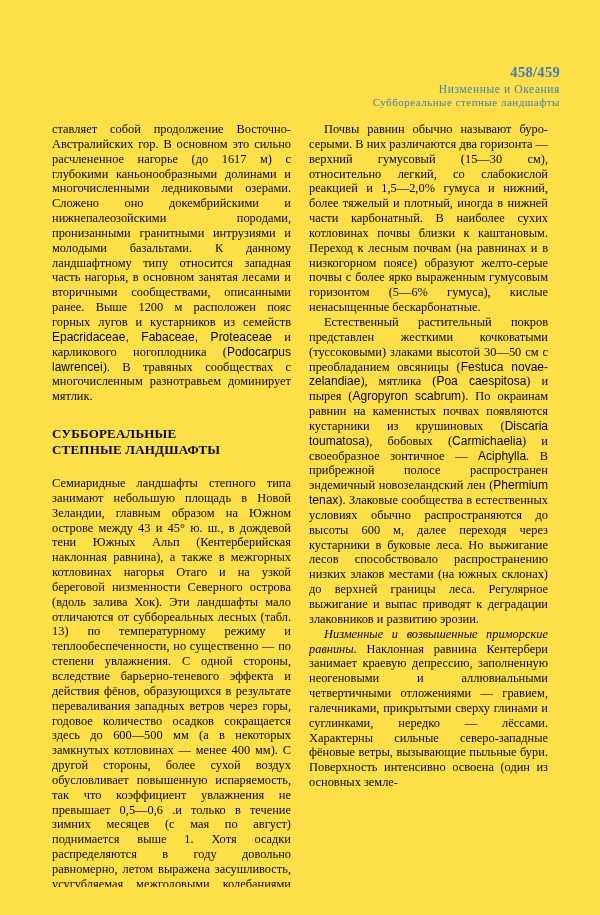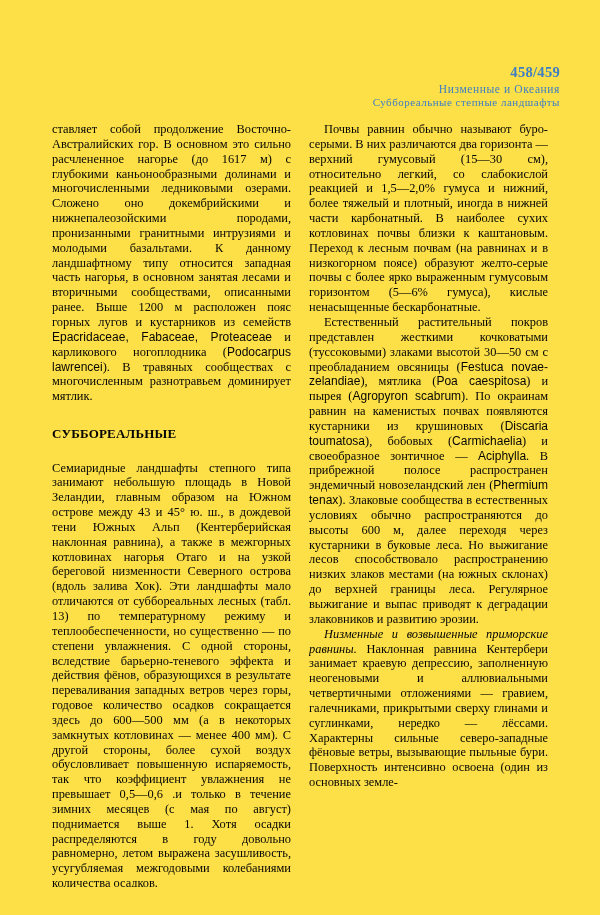--- a/index.html
+++ b/index.html
@@ -102,20 +102,21 @@
   <div class="columns">
 
     <div class="col">
 
       <p class="body cont"><span>ставляет собой продолжение Восточно-Австралийских гор. В основном это сильно расчлененное нагорье (до 1617 м) с глубокими каньонообразными долинами и многочисленными ледниковыми озерами. Сложено оно докембрийскими и нижнепалеозойскими породами, пронизанными гранитными интрузиями и молодыми базальтами. К данному ландшафтному типу относится западная часть нагорья, в основном занятая лесами и вторичными сообществами, описанными ранее. Выше 1200 м расположен пояс горных лугов и кустарников из семейств </span><span class="lat">Epacridaceae, Fabaceae, Proteaceae</span><span> и карликового ногоплодника (</span><span class="lat">Podocarpus lawrencei</span><span>). В травяных сообществах с многочисленным разнотравьем доминирует мятлик.</span></p>
 
       <div class="gap-before-head"></div>
 
       <h2 class="sec-head">
         <span>СУББОРЕАЛЬНЫЕ</span><br>
+        <span>СТЕПНЫЕ ЛАНДШАФТЫ</span>
       </h2>
 
       <div class="gap-after-head"></div>
 
       <p class="body cont">Семиаридные ландшафты степного типа занимают небольшую площадь в Новой Зеландии, главным образом на Южном острове между 43 и 45° ю. ш., в дождевой тени Южных Альп (Кентерберийская наклонная равнина), а также в межгорных котловинах нагорья Отаго и на узкой береговой низменности Северного острова (вдоль залива Хок). Эти ландшафты мало отличаются от субборeальных лесных (табл. 13) по температурному режиму и теплообеспеченности, но существенно — по степени увлажнения. С одной стороны, вследствие барьерно-теневого эффекта и действия фёнов, образующихся в результате переваливания западных ветров через горы, годовое количество осадков сокращается здесь до 600—500 мм (а в некоторых замкнутых котловинах — менее 400 мм). С другой стороны, более сухой воздух обусловливает повышенную испаряемость, так что коэффициент увлажнения не превышает 0,5—0,6 .и только в течение зимних месяцев (с мая по август) поднимается выше 1. Хотя осадки распределяются в году довольно равномерно, летом выражена засушливость, усугубляемая межгодовыми колебаниями количества осадков.</p>
 
     </div>
 
     <div class="col">
 

